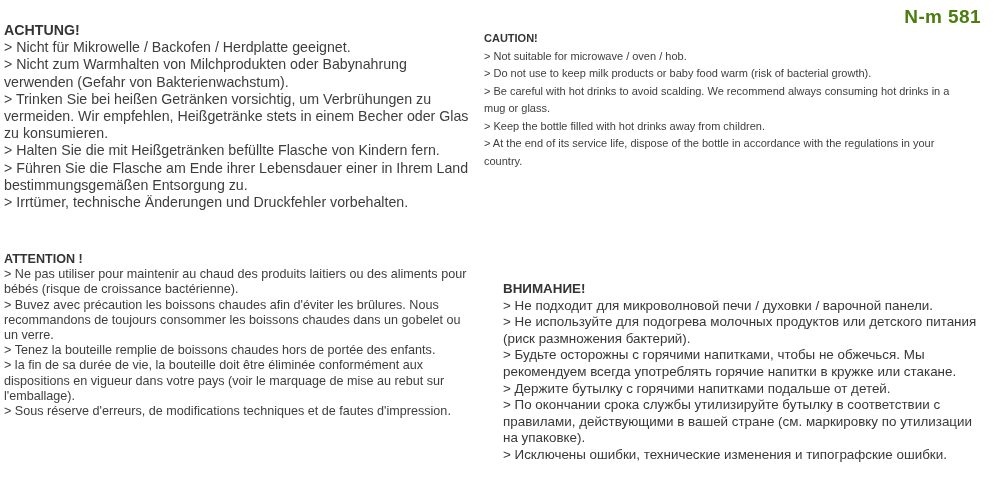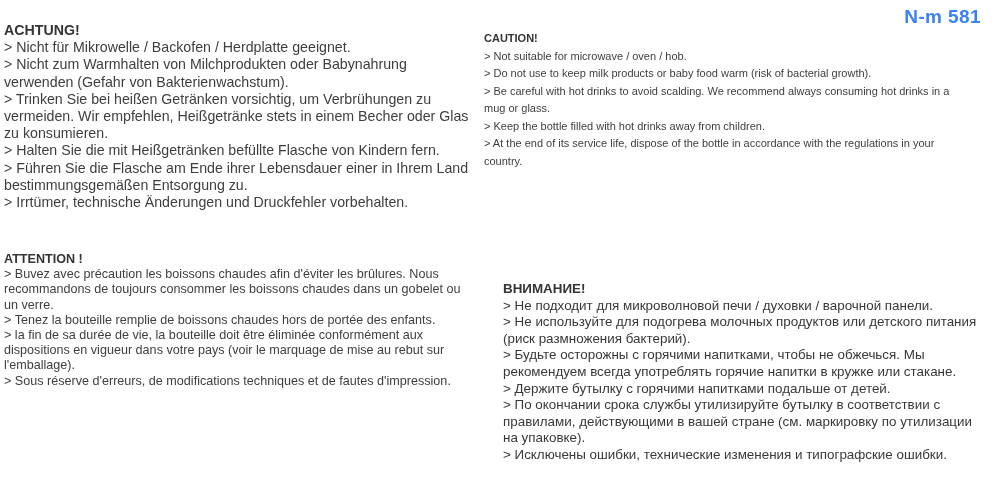--- a/index.html
+++ b/index.html
@@ -11,21 +11,21 @@
     font-family: "Liberation Sans", sans-serif;
     color: #3e3e3e;
     overflow: hidden;
   }
   .doc-code {
     position: absolute;
     top: 6px;
     right: 19px;
     font-size: 19px;
     font-weight: 700;
-    color: #3b82f6;
+    color: #4d7c0f;
     letter-spacing: 0.4px;
   }
   .sec { position: absolute; }
   .sec .sec-heading {
     margin: 0;
     font-weight: 700;
     font-size: inherit;
     line-height: inherit;
     color: #343434;
   }
@@ -69,20 +69,21 @@
     <h2 class="sec-heading">CAUTION!</h2>
     <p class="li">&gt; Not suitable for microwave / oven / hob.</p>
     <p class="li">&gt; Do not use to keep milk products or baby food warm (risk of bacterial growth).</p>
     <p class="li">&gt; Be careful with hot drinks to avoid scalding. We recommend always consuming hot drinks in a mug or glass.</p>
     <p class="li">&gt; Keep the bottle filled with hot drinks away from children.</p>
     <p class="li">&gt; At the end of its service life, dispose of the bottle in accordance with the regulations in your country.</p>
   </section>
 
   <section class="sec sec-fr" lang="fr">
     <h2 class="sec-heading">ATTENTION !</h2>
+    <p class="li">&gt; Ne pas utiliser pour maintenir au chaud des produits laitiers ou des aliments pour bébés (risque de croissance bactérienne).</p>
     <p class="li">&gt; Buvez avec précaution les boissons chaudes afin d'éviter les brûlures. Nous recommandons de toujours consommer les boissons chaudes dans un gobelet ou un verre.</p>
     <p class="li">&gt; Tenez la bouteille remplie de boissons chaudes hors de portée des enfants.</p>
     <p class="li">&gt; la fin de sa durée de vie, la bouteille doit être éliminée conformément aux dispositions en vigueur dans votre pays (voir le marquage de mise au rebut sur l'emballage).</p>
     <p class="li">&gt; Sous réserve d'erreurs, de modifications techniques et de fautes d'impression.</p>
   </section>
 
   <section class="sec sec-ru" lang="ru">
     <h2 class="sec-heading">ВНИМАНИЕ!</h2>
     <p class="li">&gt; Не подходит для микроволновой печи / духовки / варочной панели.</p>
     <p class="li">&gt; Не используйте для подогрева молочных продуктов или детского питания (риск размножения бактерий).</p>

